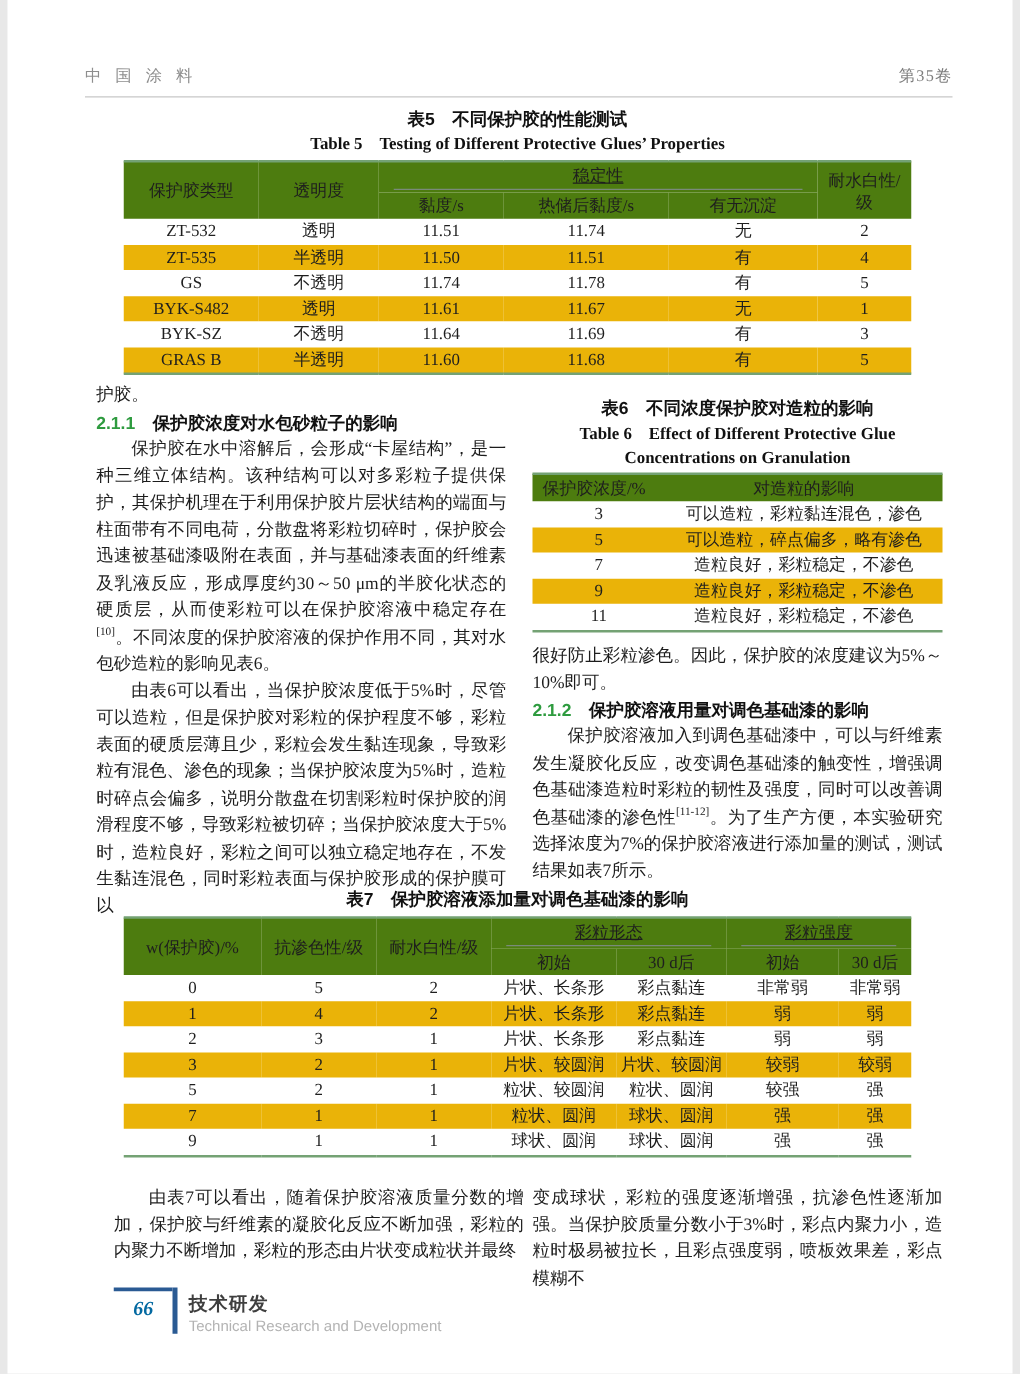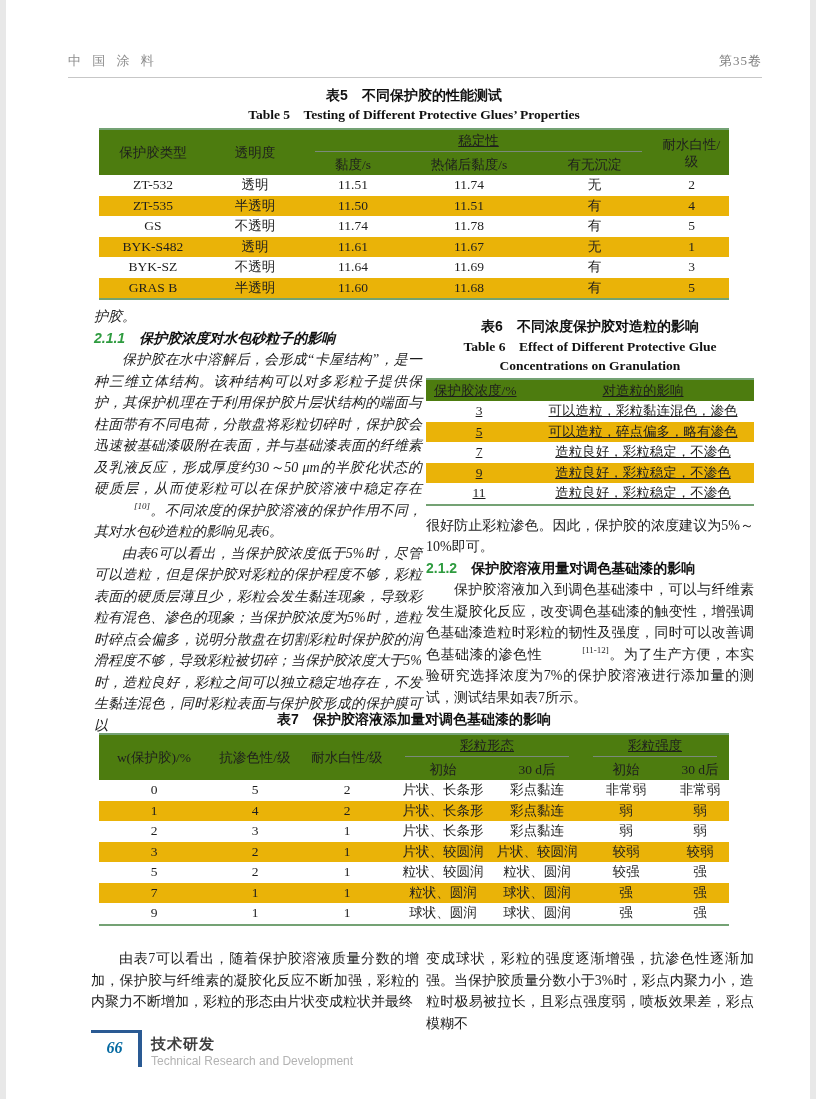--- a/index.html
+++ b/index.html
@@ -35,27 +35,27 @@
   tr.alt { background:#eab308; }
   .group-inner { border-bottom:1px solid #7a8a7a; padding-bottom:2px; margin:0 10px;text-decoration:underline; }
 
   .t5-block { position:absolute; top:86px; left:93px; width:630px; }
   .t5-block table { margin-top:4px; }
   .t7-block { position:absolute; top:710px; left:93px; width:630px; }
   .t7-block table { margin-top:4px; }
 
   
   .col { position:absolute; width:328px; font-size:14px; line-height:21.5px; text-align:justify; }
-  .left-col   { top:306px; left:88px;font-style:italic;  }
+  .left-col   { top:306px; left:71px;  }
   .right-col  { top:316px; left:420px; }
   .bottom-left  { top:948px; left:85px; }
   .bottom-right { top:948px; left:420px; }
   .col p { margin:0; text-indent:2em; }
   .col p.noindent { text-indent:0; }
-  sup { font-size:9px; line-height:0;margin-left:40px; }
+  sup { font-size:9px; line-height:0; }
 
   .subhead { margin:0; font-size:14px; line-height:21.5px; font-weight:bold;
              font-family:"Liberation Sans","DejaVu Sans",sans-serif; }
   .subhead .num { color:#2e9b3f; font-weight:bold; margin-right:14px; }
   .subhead .ht { color:#111; }
 
   .t6 { margin-bottom:9px; }
   .t6 .cap-cn { line-height:21px; }
   .t6 table th:first-child { text-align:left; padding-left:8px; }
 
@@ -165,21 +165,21 @@
     </h3>
     <p>保护胶在水中溶解后，会形成“卡屋结构”，是一种三维立体结构。该种结构可以对多彩粒子提供保护，其保护机理在于利用保护胶片层状结构的端面与柱面带有不同电荷，分散盘将彩粒切碎时，保护胶会迅速被基础漆吸附在表面，并与基础漆表面的纤维素及乳液反应，形成厚度约30～50 μm的半胶化状态的硬质层，从而使彩粒可以在保护胶溶液中稳定存在<sup>[10]</sup>。不同浓度的保护胶溶液的保护作用不同，其对水包砂造粒的影响见表6。</p>
     <p>由表6可以看出，当保护胶浓度低于5%时，尽管可以造粒，但是保护胶对彩粒的保护程度不够，彩粒表面的硬质层薄且少，彩粒会发生黏连现象，导致彩粒有混色、渗色的现象；当保护胶浓度为5%时，造粒时碎点会偏多，说明分散盘在切割彩粒时保护胶的润滑程度不够，导致彩粒被切碎；当保护胶浓度大于5%时，造粒良好，彩粒之间可以独立稳定地存在，不发生黏连混色，同时彩粒表面与保护胶形成的保护膜可以</p>
   </section>
 
   <section class="col right-col">
     <div class="t6">
       <div class="cap-cn">表6　不同浓度保护胶对造粒的影响</div>
       <div class="cap-en">Table 6　Effect of Different Protective Glue</div>
       <div class="cap-en">Concentrations on Granulation</div>
-      <table style="margin-top:3px;text-decoration:underline;">
+      <table style="margin-top:3px;">
         <colgroup>
             <col style="width:106px">
             <col>
           </colgroup>
         <thead>
           <tr>
             <th>保护胶浓度/%</th>
             <th>对造粒的影响</th>
           </tr>
         </thead>

